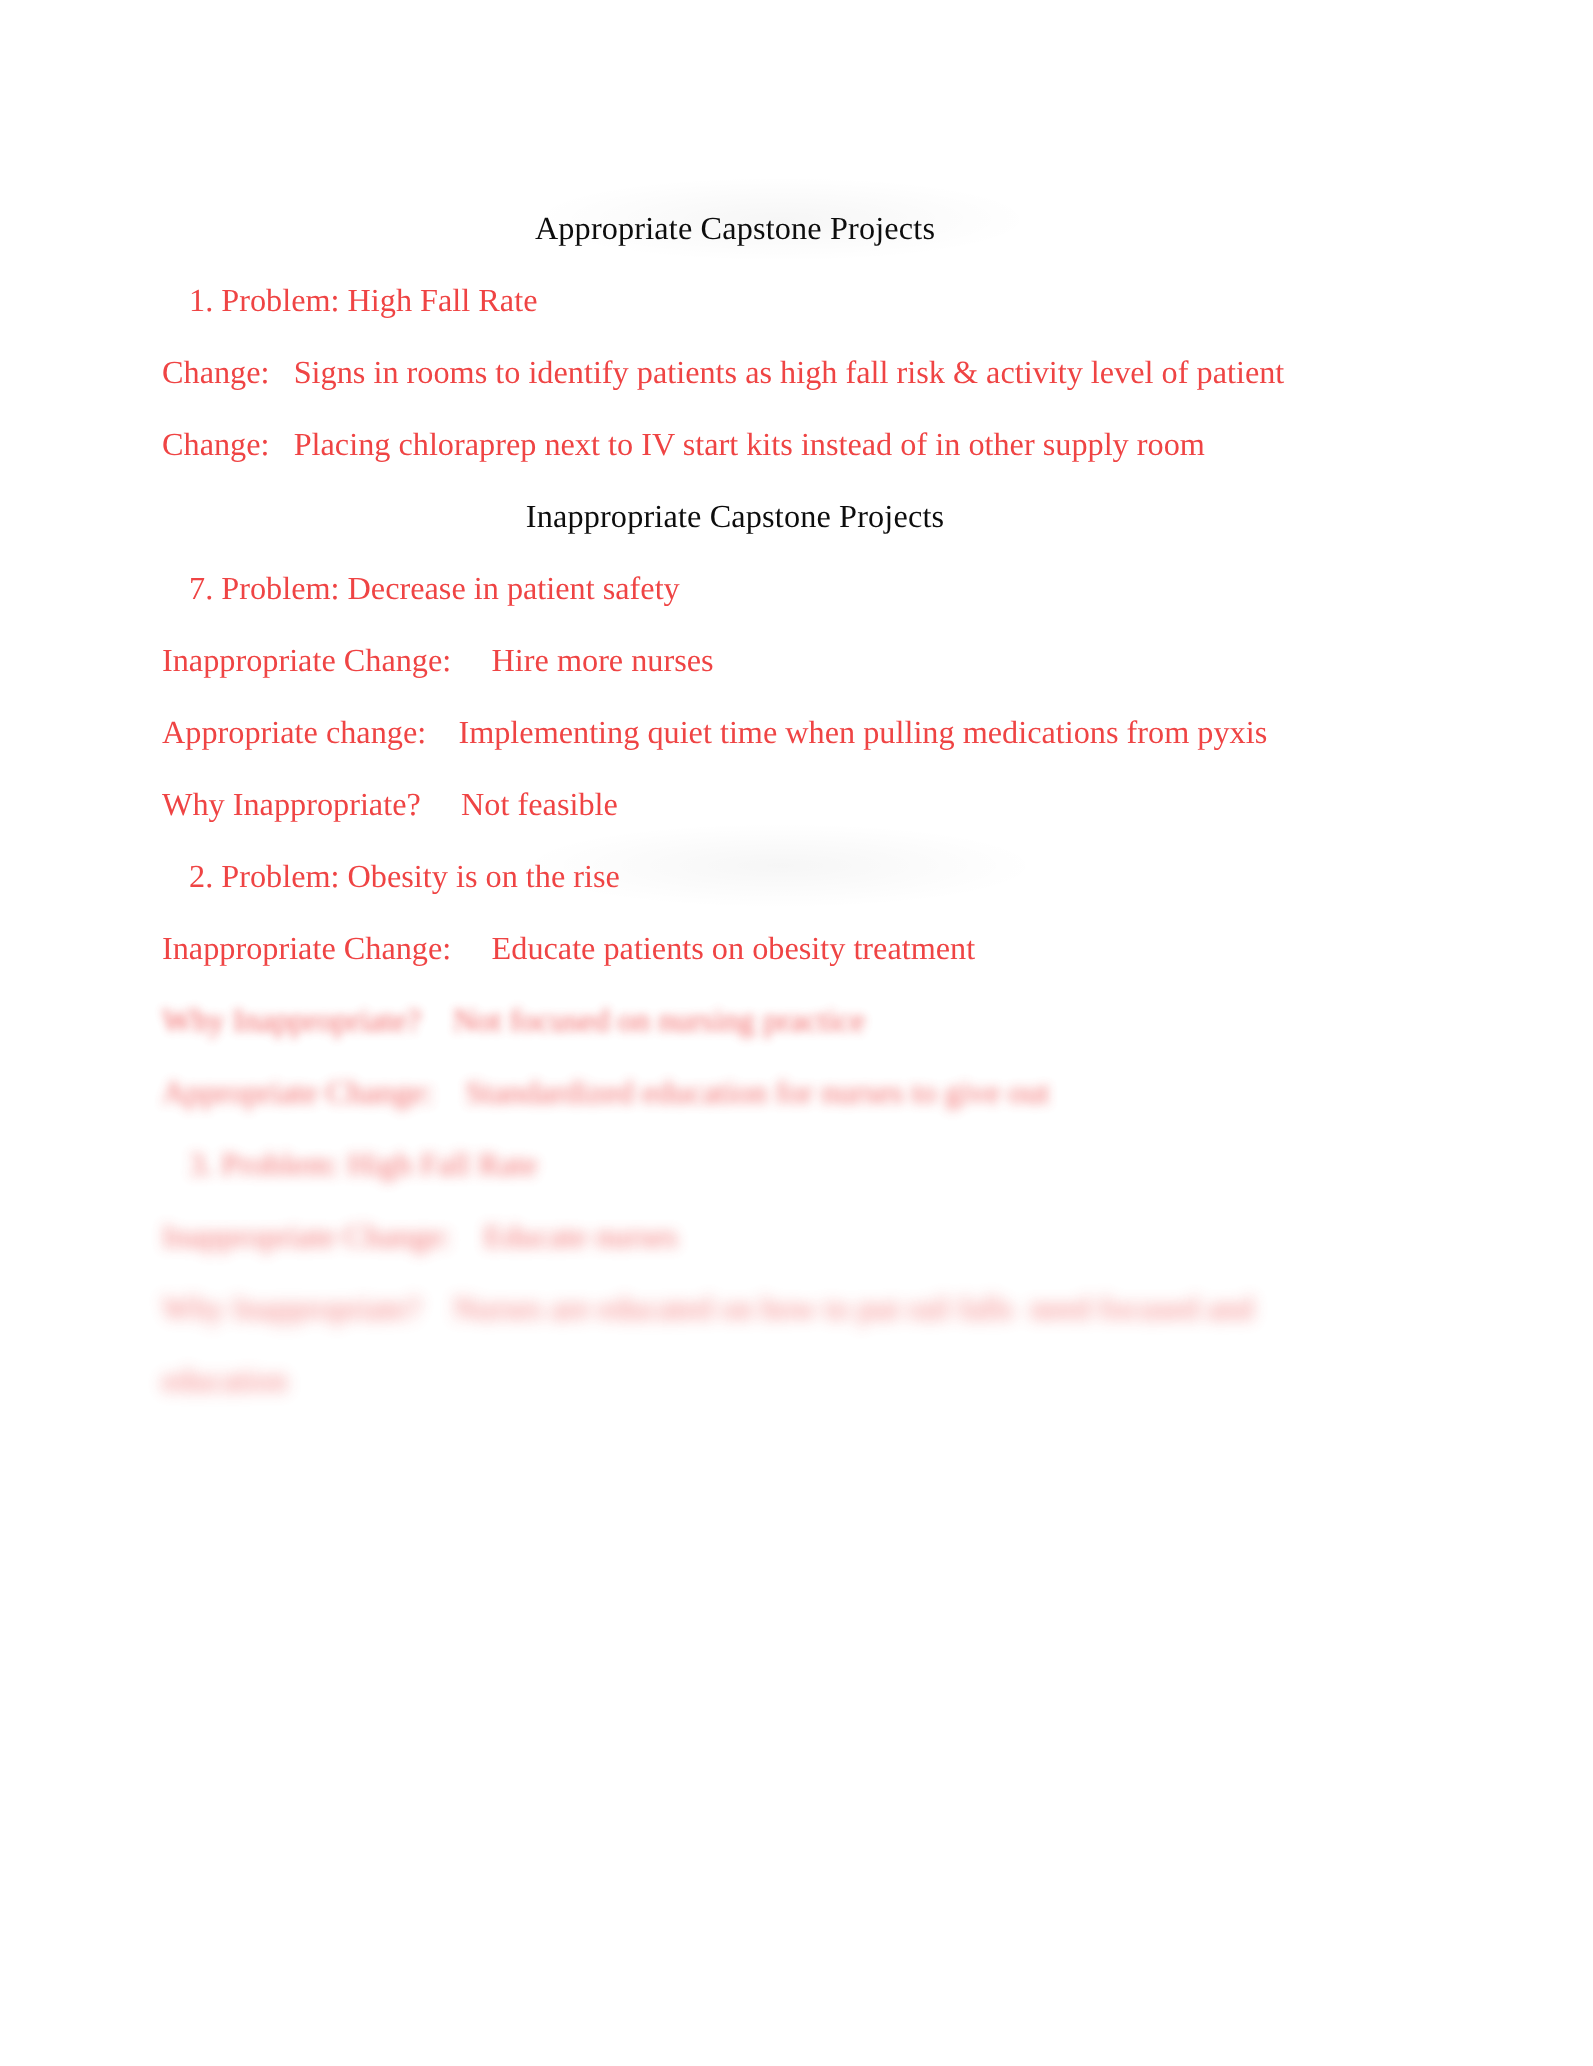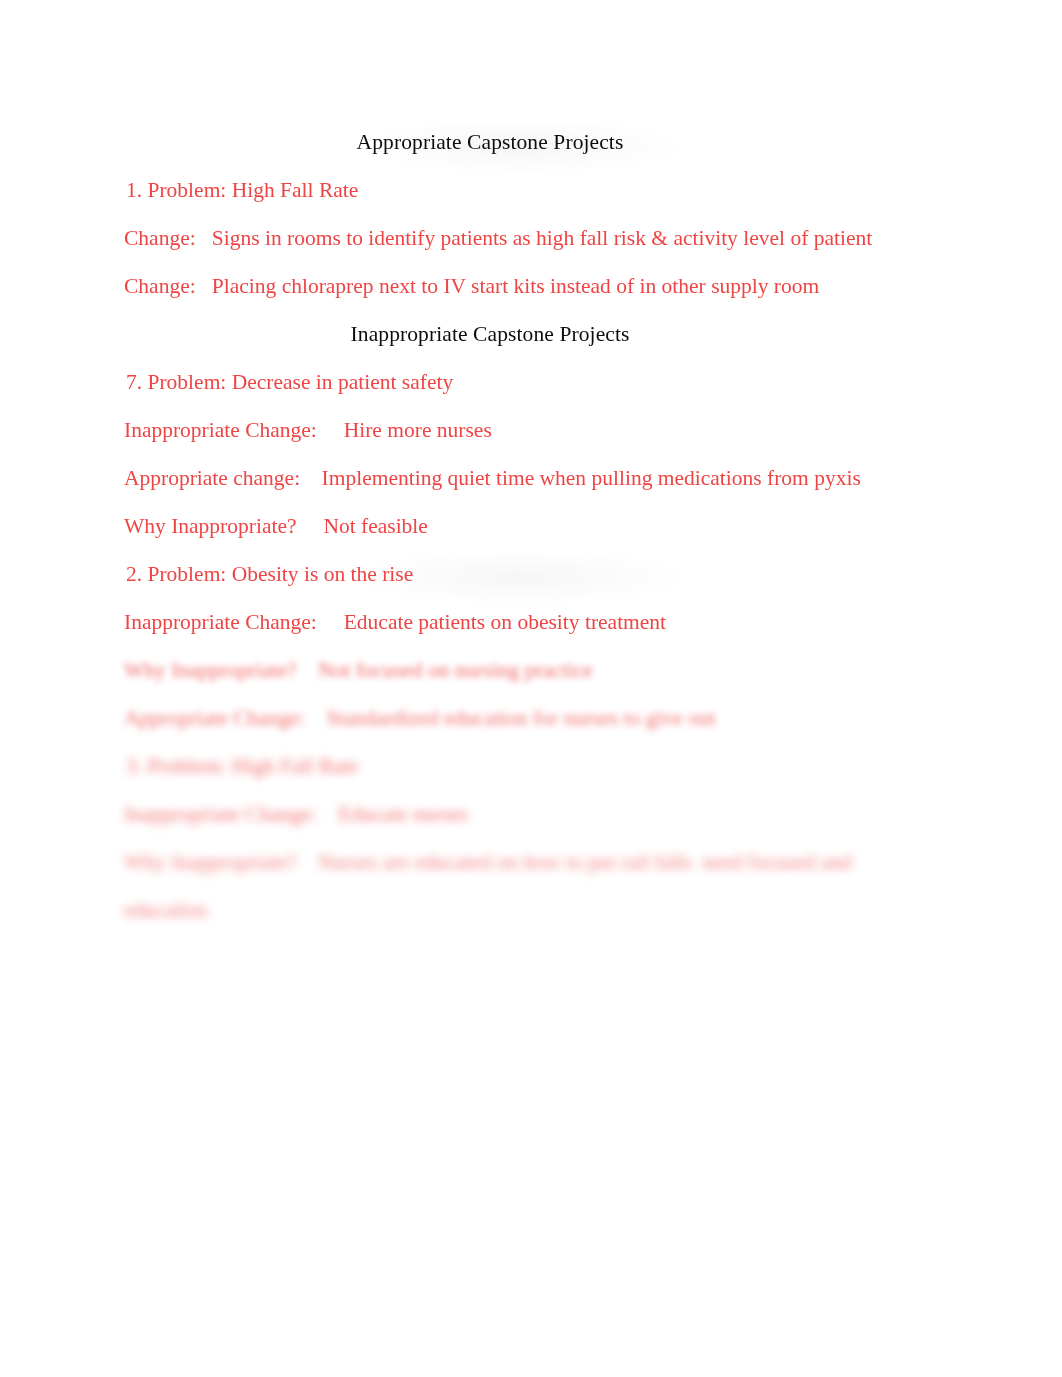--- a/index.html
+++ b/index.html
@@ -12,41 +12,40 @@
     width: 1062px;
     height: 1377px;
     background: #ffffff;
     font-family: "Liberation Serif", "DejaVu Serif", serif;
     color: #000000;
     overflow: hidden;
   }
   .doc-body {
     position: absolute;
     left: 0;
-    top: 2px;
+    top: 12px;
     width: 1062px;
   }
   .heading {
     text-align: center;
     font-size: 21.5px;
     line-height: 48px;
     color: #0d0d0d;
     letter-spacing: 0.1px;
     padding-right: 82px;
   }
   .line {
     font-size: 21.5px;
     line-height: 48px;
     padding-left: 126px;
     white-space: pre;
     color: #ef4444;
   }
   .line.indent {
-    padding-left: 76px;
-    margin-left: 48px;
+    padding-left: 108px;
   }
   .line.wrap {
     white-space: pre-wrap;
     padding-right: 150px;
   }
   .top-gap {
     height: 116px;
   }
 
   

